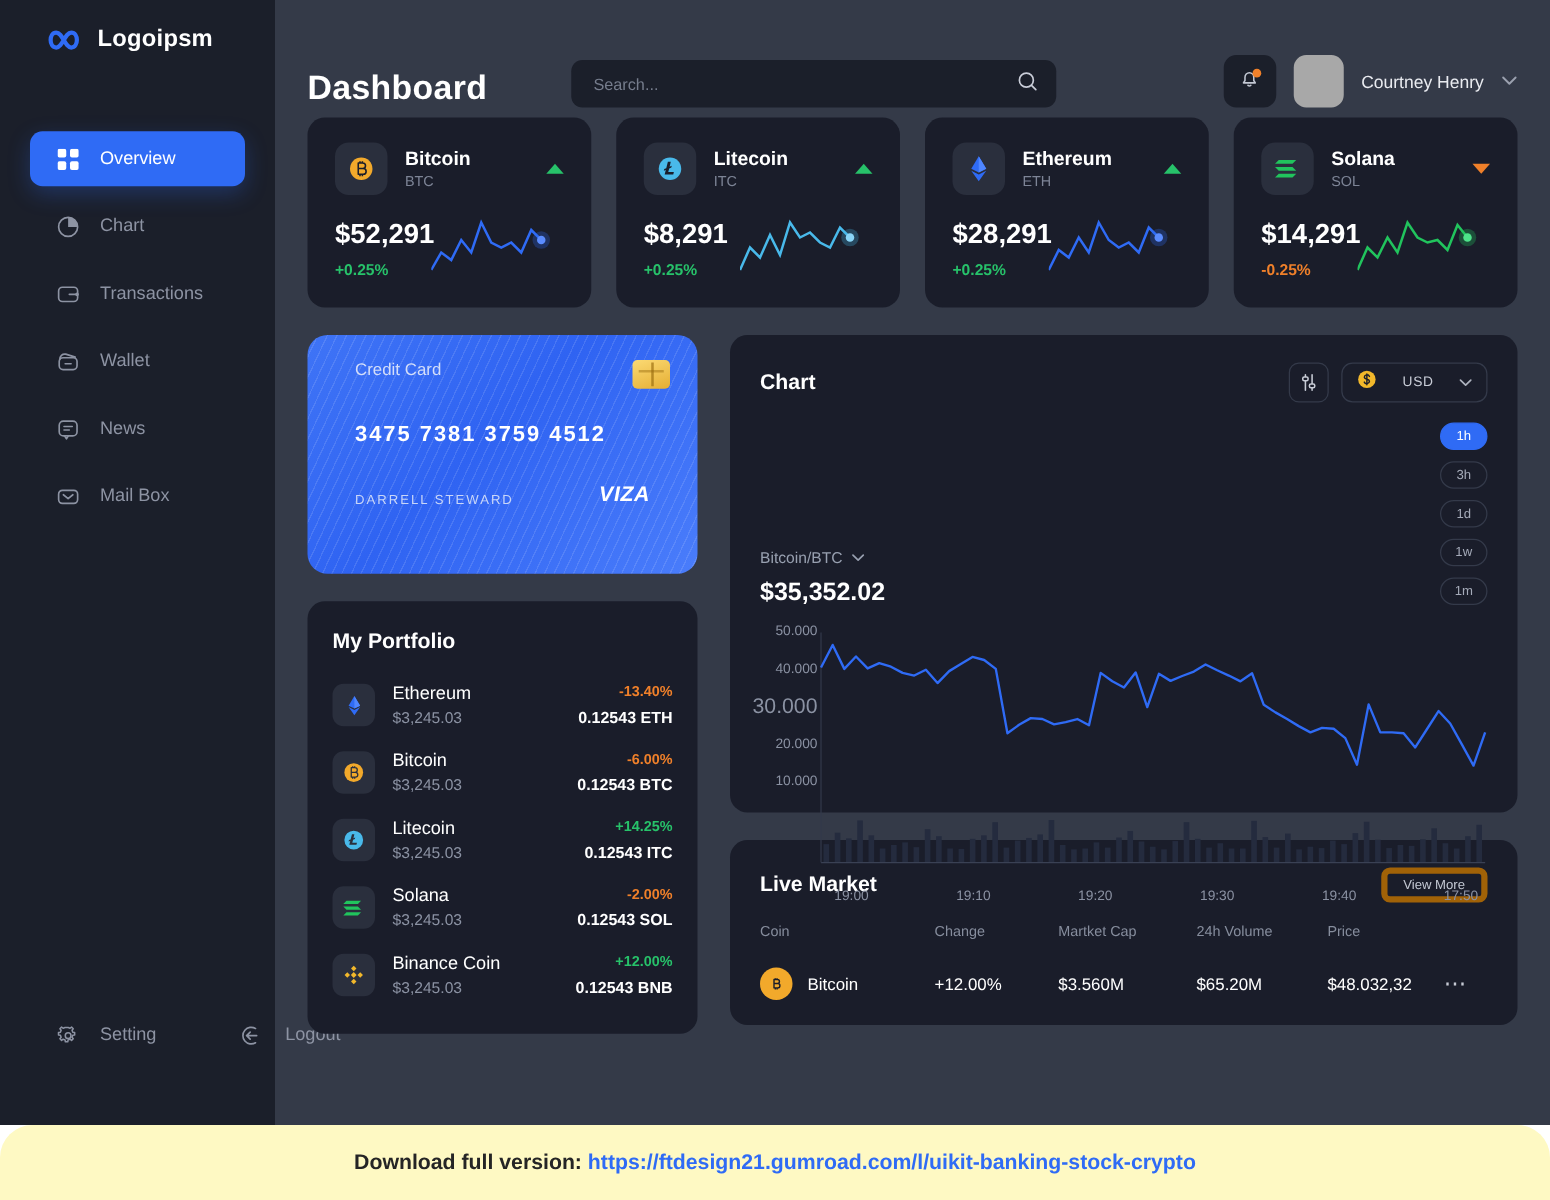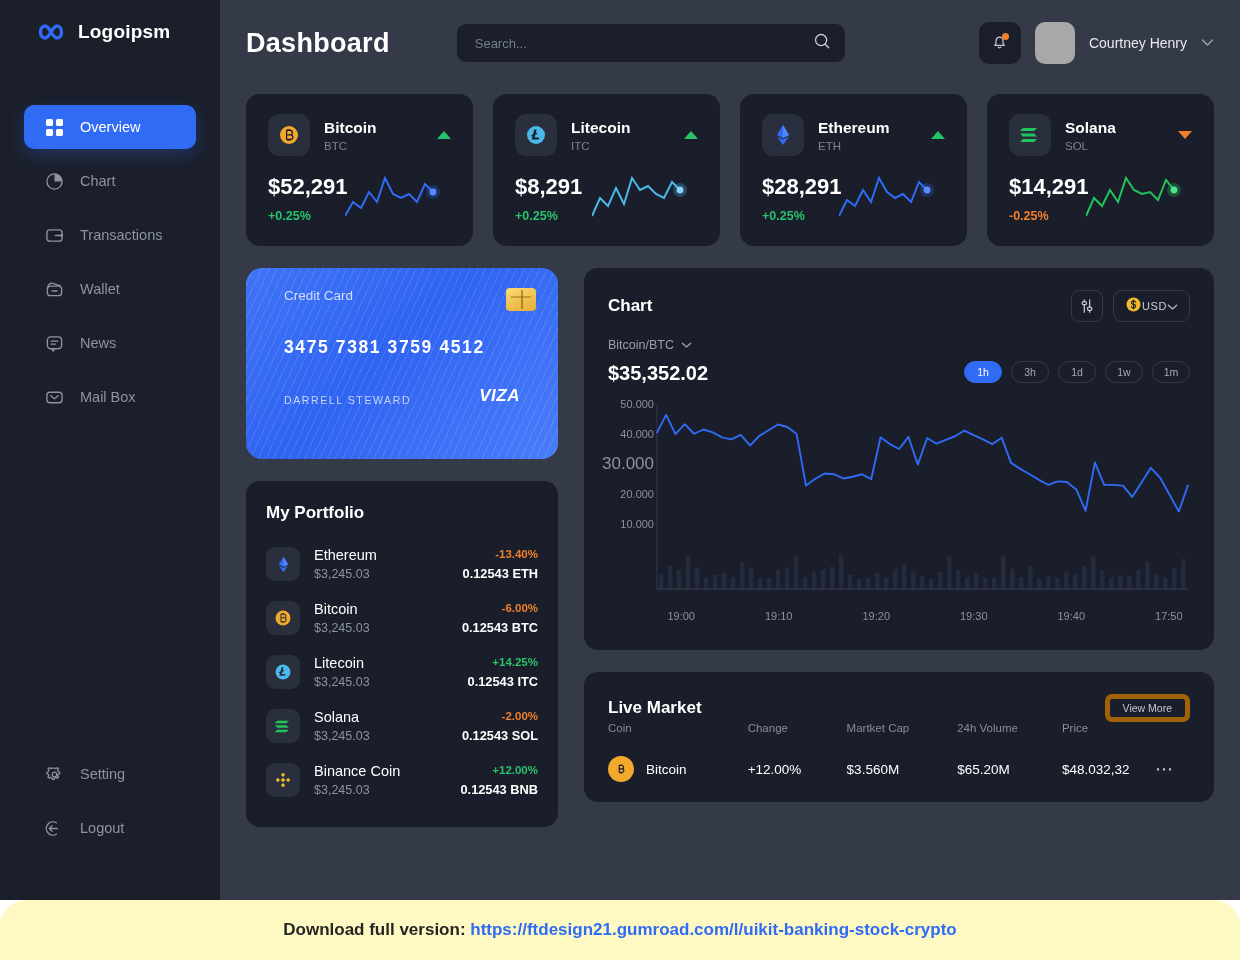--- a/index.html
+++ b/index.html
@@ -28,26 +28,26 @@
   .brand-logo { width: 30px; height: 22px; display:flex; align-items:center; }
   .brand-name { color: #fff; font-size: 19px; font-weight: bold; letter-spacing: .2px; }
   .nav { margin-top: 52px; display: flex; flex-direction: column; gap: 10px; padding: 0 24px; }
   .nav-item {
     display: flex; align-items: center; gap: 16px;
     height: 44px; padding: 0 20px; border-radius: 10px;
     color: #8d93a3; font-size: 14.5px; cursor: pointer;
   }
   .nav-item .ico { width: 20px; height: 20px; display:flex; align-items:center; justify-content:center; flex:0 0 20px;}
   .nav-item.active { background: #2f6bf5; color: #fff; box-shadow: 0 6px 18px rgba(47,107,245,.28); }
-  .nav-bottom { margin-top: auto; padding: 0 24px 50px; display:flex; flex-direction:column; gap: 10px; }
+  .nav-bottom { margin-top: auto; padding: 0 24px 50px; display:flex; gap: 27px; }
 
   
   .main { flex: 1; height: 900px; padding: 0 26px; overflow: hidden; }
 
-  .topbar { height: 86px; display: flex; align-items: center; gap: 0; }
+  .topbar { height: 86px; display: flex; align-items: flex-end; gap: 0; }
   .page-title { color: #fff; font-size: 27px; font-weight: bold; letter-spacing: .3px; }
   .search-wrap {
     margin-left: 67px; width: 388px; height: 38px;
     background: #1b1f2a; border-radius: 9px;
     display: flex; align-items: center; padding: 0 14px 0 18px;
   }
   .search-input {
     flex: 1; background: transparent; border: 0; outline: none;
     color: #cfd3dd; font-size: 13px; font-family: "Liberation Sans", sans-serif;
   }
@@ -115,43 +115,43 @@
   .pf-usd { color:#8b92a3; font-size:12.5px; margin-top:4px; }
   .pf-right { text-align:right; }
   .pf-pct { font-size:11.5px; font-weight:bold; }
   .pf-amt { color:#fff; font-size:12.8px; font-weight:bold; margin-top:6px; }
 
   
   .chart-panel { padding: 22px 24px 16px; height: 382px; }
   .chart-top { display:flex; align-items:center; }
   .chart-tools { margin-left:auto; display:flex; align-items:center; gap:10px; }
   .tool-btn { width:32px;height:32px;border-radius:8px;border:1px solid #343a4a;display:flex;align-items:center;justify-content:center;cursor:pointer;}
-  .cur-btn { height:32px;border-radius:9px;border:1px solid #343a4a;display:flex;align-items:center;gap:0;padding:0 11px;cursor:pointer;}
+  .cur-btn { height:32px;border-radius:9px;border:1px solid #343a4a;display:flex;align-items:center;gap:20px;padding:0 11px;cursor:pointer;}
   .cur-txt { color:#c8ccd6; font-size:11px; letter-spacing:.6px;}
   .chart-sub { display:flex; align-items:flex-end; margin-top: 16px; }
   .pair { color:#98a0b0; font-size:12.5px; display:flex; align-items:center; gap:7px; cursor:pointer;}
   .big-price { color:#fff; font-size:20px; font-weight:bold; margin-top:10px; }
-  .ranges { margin-left:auto; display:flex; gap:9px; padding-bottom:2px;}
+  .ranges { margin-left:auto; display:flex; gap:9px; padding-bottom:2px;flex-direction:column;}
   .range {
     min-width:38px; height:22px; padding:0 10px; border-radius:11px; border:1px solid #343a4a;
     color:#a5abb9; font-size:10.5px; display:flex;align-items:center;justify-content:center; cursor:pointer;
   }
   .range.active { background:#2f6bf5; border-color:#2f6bf5; color:#fff; }
   .plot-wrap { margin-top: 12px; position: relative; height: 225px; }
 
   
   .live { margin-top: 22px; padding: 22px 24px 20px; }
   .live-top { display:flex; align-items:center; }
   .view-more {
     margin-left:auto; height:28px; padding:0 13px; border-radius:7px;
     border:5px solid #a16207; color:#c4c9d4; font-size:10.5px;
     display:flex; align-items:center; cursor:pointer; background:transparent;
     font-family:"Liberation Sans", sans-serif;
   }
-  .lm-table { width:100%; border-collapse: collapse; }
+  .lm-table { width:100%; margin-top: 18px; border-collapse: collapse; }
   .lm-table th { color:#868d9d; font-size:11.5px; font-weight:normal; text-align:left; padding-bottom: 16px; }
   .lm-table td { color:#fff; font-size:13.5px; padding-top: 6px; }
   .lm-coin { display:flex; align-items:center; gap:12px; }
   .lm-coin-ico { width:26px;height:26px;border-radius:50%;background:#f2a92b;display:flex;align-items:center;justify-content:center;}
   .dots { color:#c6cad4; font-size:18px; letter-spacing:2px; cursor:pointer; }
 
   
   .footer {
     position:absolute; left:0; top:900px; width:1240px; height:60px;
     background:#fef9c3; border-radius: 26px 26px 0 0;

